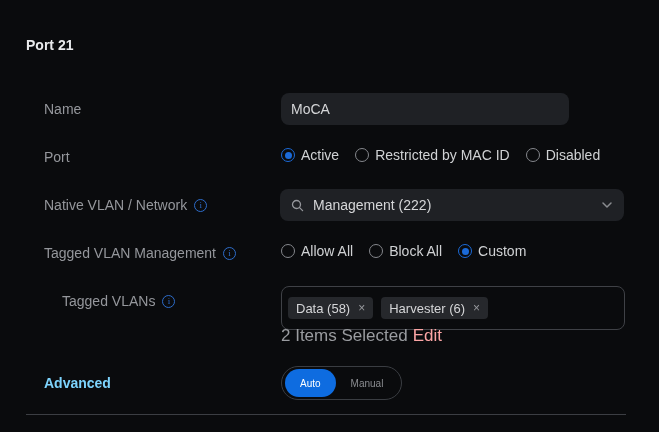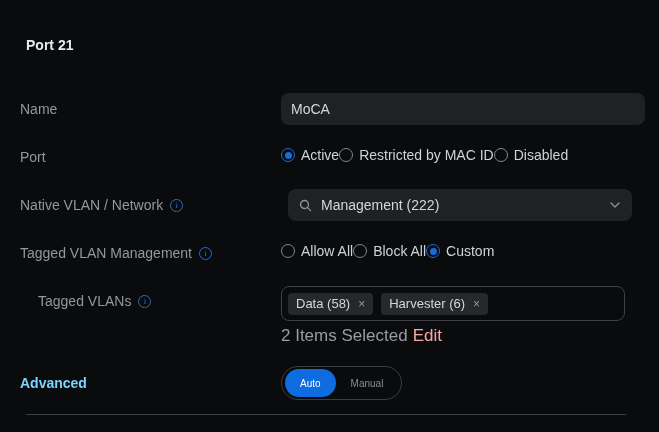--- a/index.html
+++ b/index.html
@@ -6,58 +6,58 @@
   .page {
     position:relative; width:659px; height:432px; overflow:hidden;
     background:#0a0b0d; font-family:"Liberation Sans", sans-serif;
     -webkit-font-smoothing:antialiased;
   }
   .title {
     position:absolute; left:26px; top:37px;
     font-size:14px; font-weight:700; color:#e9eaec;
   }
   .field-label {
-    position:absolute; left:20px; height:16px;
+    position:absolute; left:44px; height:16px;
     display:flex; align-items:center; gap:7px;
     font-size:14px; color:#95979c; white-space:nowrap;
   }
   .field-label.bold { color:#7dd3fc; font-weight:700;align-items:flex-end; }
   .info-icon {
     width:13px; height:13px; border-radius:50%; box-sizing:border-box;
     border:1px solid #2d6cc9; color:#2d6cc9;
     display:inline-flex; align-items:center; justify-content:center;
     font-size:9px; line-height:1; font-family:"Liberation Serif", serif;
     cursor:pointer;
   }
   .text-input {
-    position:absolute; left:281px; top:93px; width:364px; height:32px;
+    position:absolute; left:281px; top:93px; width:288px; height:32px;
     box-sizing:border-box; background:#1f2125; border:none; outline:none;
     border-radius:8px; color:#d5d6d8; font-size:14px; padding:0 10px;
     font-family:inherit;
   }
-  .radio-row { position:absolute; left:281px; display:flex; align-items:center; }
+  .radio-row { position:absolute; left:281px; display:flex; align-items:center; gap:16px; }
   .radio-opt { display:flex; align-items:center; gap:6px; cursor:pointer; }
   .radio-circle {
     width:14px; height:14px; border-radius:50%; box-sizing:border-box;
     border:1.5px solid #85878c; position:relative; flex:0 0 auto;
   }
   .radio-circle.checked { border-color:#1b6ad8; }
   .radio-circle.checked::after {
     content:""; position:absolute; inset:2.5px; border-radius:50%; background:#1b6ad8;
   }
   .radio-label { font-size:14px; color:#d0d2d4; white-space:nowrap; }
   .select {
-    position:absolute; left:288px; top:189px; width:344px; height:32px;
+    position:absolute; left:280px; top:189px; width:344px; height:32px;
     box-sizing:border-box; background:#1f2125; border-radius:8px;
     display:flex; align-items:center; gap:9px; padding:0 11px; cursor:pointer;
   }
   .select-value { flex:1; color:#d5d6d8; font-size:14px; }
   .icon-svg { display:block; }
   .chips-box {
-    position:absolute; left:281px; top:286px; width:344px; height:35px;
+    position:absolute; left:281px; top:286px; width:344px; height:44px;
     box-sizing:border-box; border:1px solid #3f4146; border-radius:8px;
     display:flex; align-items:center; gap:8px; padding:0 6px;
   }
   .chip {
     background:#26282c; border-radius:4px; height:22px;
     display:flex; align-items:center; gap:8px; padding:0 8px;
     font-size:13px; color:#d5d6d8; white-space:nowrap;
   }
   .chip-x { color:#97999d; font-size:12px; line-height:1; cursor:pointer; }
   .summary-line {

